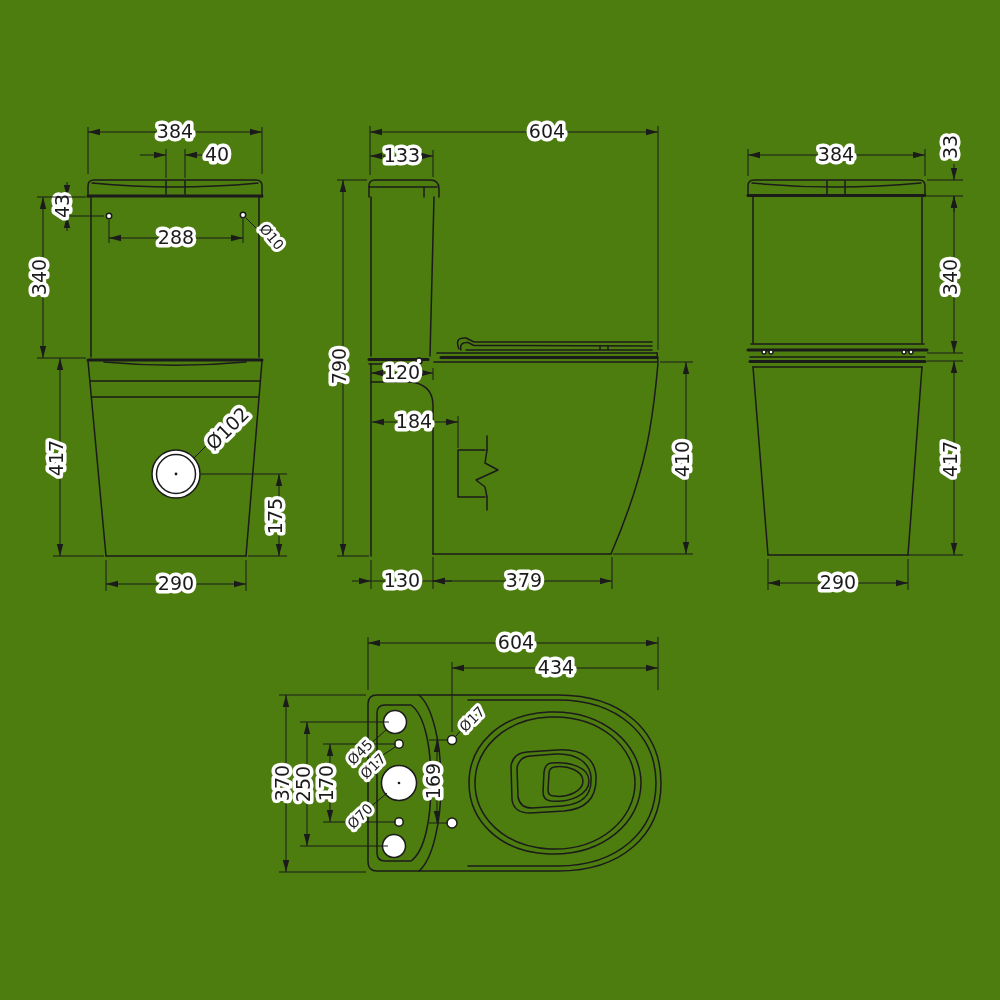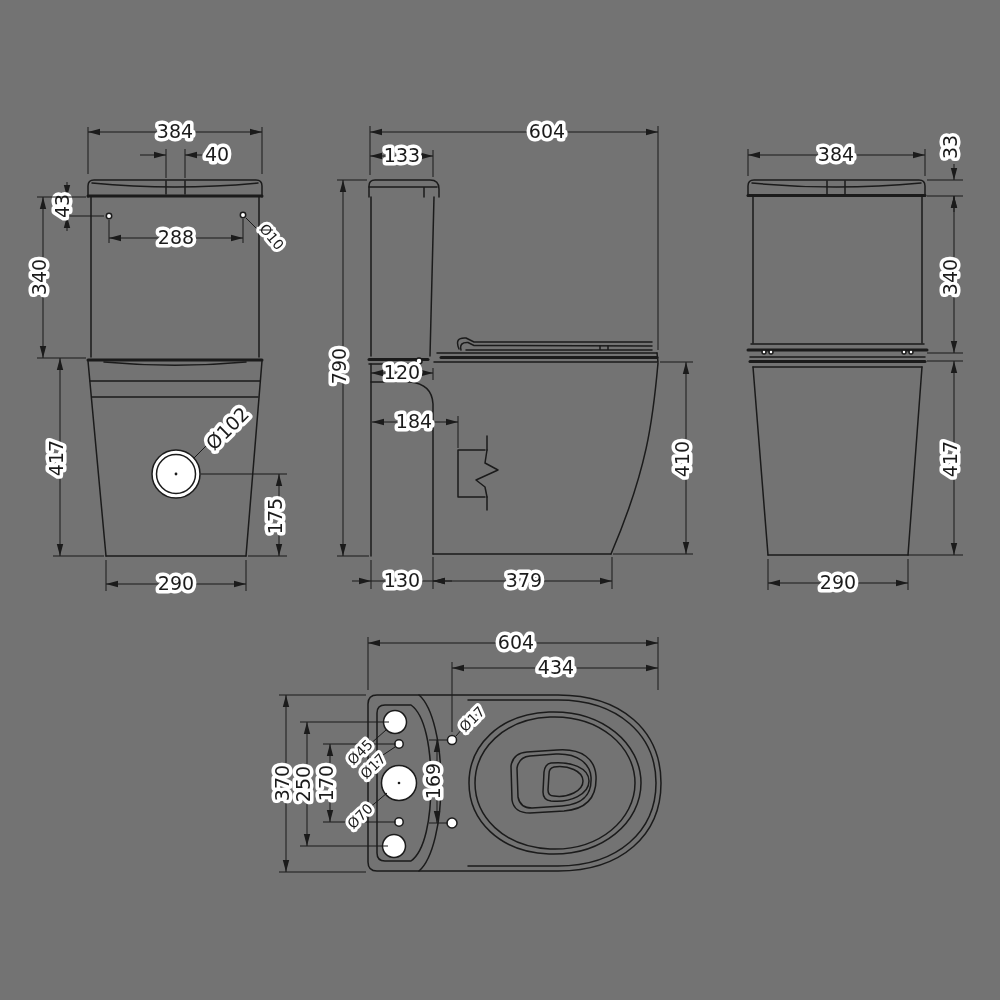--- a/index.html
+++ b/index.html
@@ -1,16 +1,16 @@
 <!DOCTYPE html>
 <html><head>
 <meta charset="utf-8">
 <style>
   html,body{margin:0;padding:0;background:#ffffff;}
-  .page{position:relative;width:1000px;height:1000px;background:#737373;overflow:hidden;
+  .page{position:relative;width:1000px;height:1000px;background:#4d7c0f;overflow:hidden;
         font-family:"DejaVu Sans", sans-serif;}
   svg{position:absolute;left:0;top:0;}
   .o{fill:none;stroke:#1b1b1b;stroke-width:1.5;stroke-linecap:round;stroke-linejoin:round;}
   .t{fill:none;stroke:#1b1b1b;stroke-width:3;stroke-linecap:round;stroke-linejoin:round;}
   .d{fill:none;stroke:#1b1b1b;stroke-width:1;stroke-linecap:butt;}
   .hole{fill:#ffffff;stroke:#1b1b1b;stroke-width:1.5;}
   .dot{fill:#1b1b1b;stroke:none;}
   text.dim{font-size:19px;fill:#1b1b1b;stroke:#ffffff;stroke-width:7px;paint-order:stroke;
            stroke-linejoin:round;text-anchor:middle;}
   text.lbl{font-size:14px;fill:#1b1b1b;stroke:#ffffff;stroke-width:6px;paint-order:stroke;

